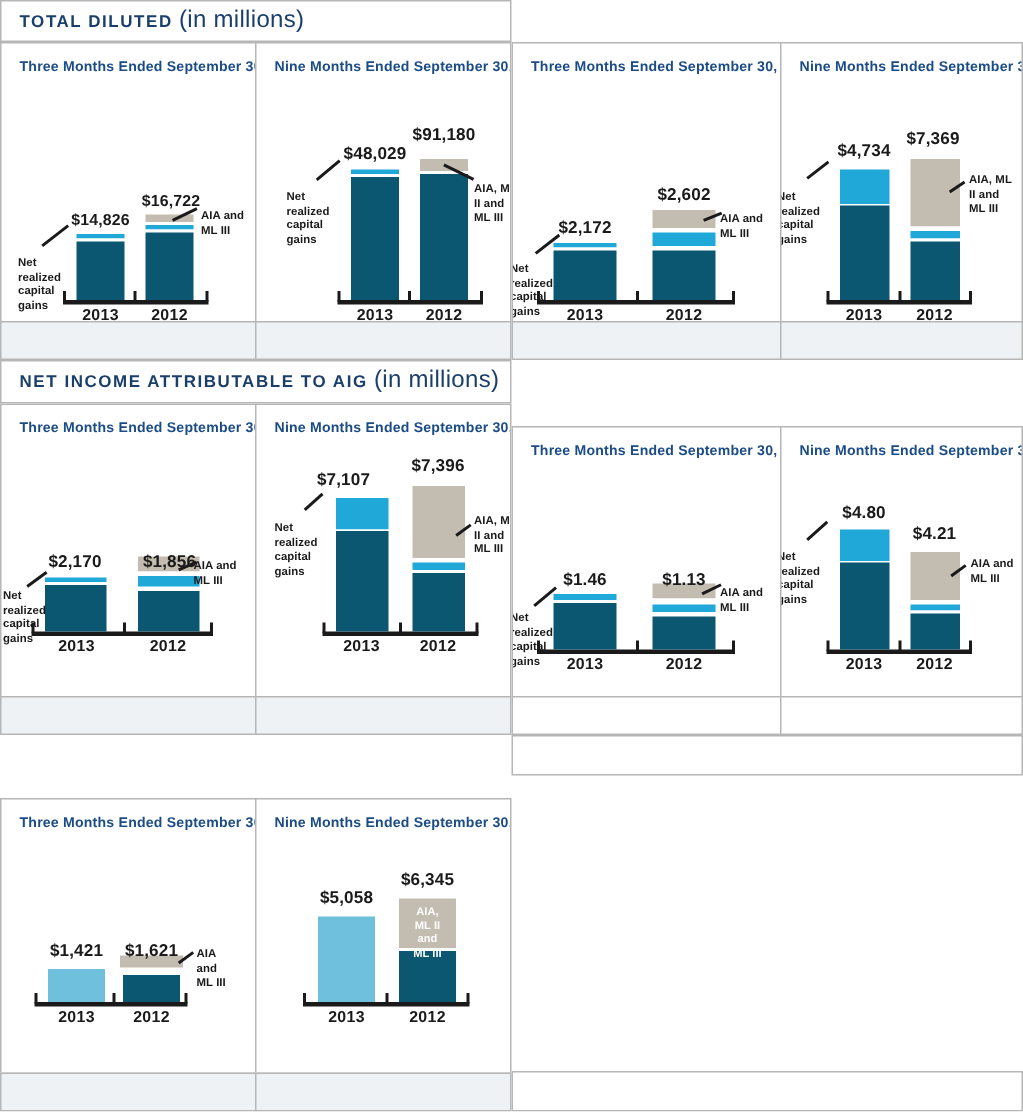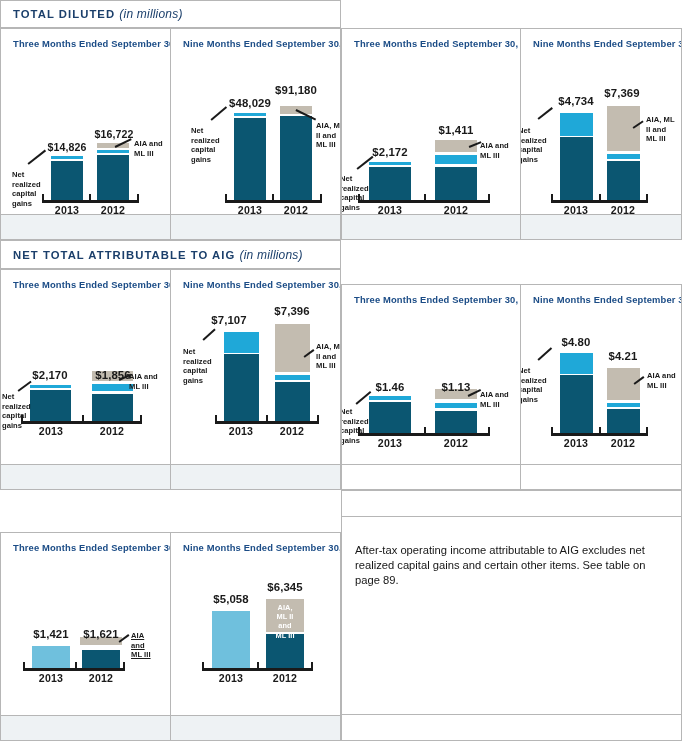--- a/index.html
+++ b/index.html
@@ -7,22 +7,22 @@
        -webkit-font-smoothing:antialiased;}
 
   .sheet{position:relative;width:682px;height:741px;box-sizing:border-box;}
 
   
   .panel{position:absolute;box-sizing:border-box;}
   .panel-head{box-sizing:border-box;border:1px solid #b6b6b6;background:#fff;
               display:flex;align-items:center;padding:0 12px;}
   .panel-title{color:#1b3f6b;font-size:11.3px;font-weight:bold;letter-spacing:1.05px;
                line-height:14px;white-space:nowrap;}
-  .panel-title .norm{font-weight:normal;letter-spacing:0;font-style:italic;
-                     font-size:12px;letter-spacing:.2px;}
+  .panel-title .norm{font-weight:normal;letter-spacing:0;
+                     font-size:16px;letter-spacing:.2px;}
   .panel-title.two-line{white-space:normal;}
   .chart-cell{box-sizing:border-box;border:1px solid #b6b6b6;background:#fff;
               position:relative;overflow:hidden;}
   .cell-head{position:absolute;top:9px;left:12px;color:#1b4c86;font-size:9.4px;
              font-weight:bold;letter-spacing:.15px;white-space:nowrap;}
 
   .foot{box-sizing:border-box;border:1px solid #b6b6b6;position:absolute;}
   .foot.gray{background:#eef2f4;}
   .foot.white{background:#ffffff;}
 
@@ -148,21 +148,21 @@
         </div>
         <div class="bar" style="left:93px;top:138px;width:42px;height:33px;">
           <div class="seg teal" style="top:0;height:33px;"></div>
         </div>
         <div class="bar" style="left:93px;top:111px;width:42px;height:24px;">
           <div class="seg gray" style="top:0;height:12px;"></div>
           <div class="seg gap" style="top:12px;height:3px;"></div>
           <div class="seg cyan" style="top:15px;height:9px;"></div>
         </div>
         <div class="vallab big" style="left:12px;top:117px;width:72px;">$2,172</div>
-        <div class="vallab big" style="left:78px;top:95px;width:72px;">$1,411</div>
+        <div class="vallab big" style="left:78px;top:95px;width:72px;">$2,602</div>
         <div class="yearlab" style="left:29px;top:175px;width:38px;">2013</div>
         <div class="yearlab" style="left:95px;top:175px;width:38px;">2012</div>
         <div class="note" style="left:-2px;top:145px;width:34px;">Net<br>realized<br>capital<br>gains</div>
         <div class="lead" style="left:15px;top:139px;width:20px;transform:rotate(-38deg);"></div>
         <div class="note" style="left:138px;top:112px;width:42px;">AIA and<br>ML III</div>
         <div class="lead" style="left:127px;top:117px;width:13px;transform:rotate(-22deg);"></div>
       </div>
     </div>
 
     <div class="chart-cell" style="position:absolute;left:179px;top:28px;width:162px;height:187px;">
@@ -195,21 +195,21 @@
       </div>
     </div>
 
     <div class="foot gray" style="left:0;top:214px;width:180px;height:26px;"></div>
     <div class="foot gray" style="left:179px;top:214px;width:162px;height:26px;"></div>
   </div>
 
   <div class="panel" style="left:0;top:240px;width:341px;height:250px;">
     <div class="panel-head" style="position:absolute;left:0;top:0;width:341px;height:29px;">
       <div class="panel-title">
-        <span>NET TOTAL ATTRIBUTABLE TO AIG</span>
+        <span>NET INCOME ATTRIBUTABLE TO AIG</span>
         <span class="norm">(in millions)</span>
       </div>
     </div>
 
     <div class="chart-cell" style="position:absolute;left:0;top:29px;width:171px;height:196px;">
       <div class="cell-head">Three Months Ended September 30,</div>
       <div class="plot">
         <div class="axis" style="left:20px;top:151px;width:121px;"></div>
         <div class="tick" style="left:20px;top:145px;height:7px;"></div>
         <div class="tick" style="left:81px;top:145px;height:7px;"></div>
@@ -354,21 +354,21 @@
         <div class="bar" style="left:81px;top:117px;width:38px;height:18px;">
           <div class="seg teal" style="top:0;height:18px;"></div>
         </div>
         <div class="bar" style="left:79px;top:104px;width:42px;height:8px;">
           <div class="seg gray" style="top:0;height:8px;"></div>
         </div>
         <div class="vallab big" style="left:14px;top:95px;width:72px;">$1,421</div>
         <div class="vallab big" style="left:64px;top:95px;width:72px;">$1,621</div>
         <div class="yearlab" style="left:31px;top:139px;width:38px;">2013</div>
         <div class="yearlab" style="left:81px;top:139px;width:38px;">2012</div>
-        <div class="note" style="left:130px;top:98px;width:30px;text-decoration:underline;">AIA<br>and<br>ML III</div>
+        <div class="note" style="left:130px;top:98px;width:30px;">AIA<br>and<br>ML III</div>
         <div class="lead" style="left:118px;top:108px;width:12px;transform:rotate(-36deg);"></div>
       </div>
     </div>
 
     <div class="chart-cell" style="position:absolute;left:170px;top:42px;width:171px;height:184px;">
       <div class="cell-head">Nine Months Ended September 30,</div>
       <div class="plot">
         <div class="axis" style="left:31px;top:135px;width:111px;"></div>
         <div class="tick" style="left:31px;top:129px;height:7px;"></div>
         <div class="tick" style="left:86px;top:129px;height:7px;"></div>
@@ -389,19 +389,16 @@
         <div class="yearlab" style="left:95px;top:139px;width:38px;">2012</div>
       </div>
     </div>
 
     <div class="foot gray" style="left:0;top:225px;width:171px;height:26px;"></div>
     <div class="foot gray" style="left:170px;top:225px;width:171px;height:26px;"></div>
   </div>
 
   <div class="panel" style="left:341px;top:490px;width:341px;height:251px;">
     <div class="panel-head" style="position:absolute;left:0;top:0;width:341px;height:27px;background:#fff;"></div>
-    <div class="chart-cell" style="position:absolute;left:0;top:26px;width:341px;height:199px;">
-      <div class="textblk" style="left:13px;top:26px;width:312px;">After-tax operating income attributable to AIG excludes net realized capital gains and certain other items. See table on page 89.</div>
-    </div>
     <div class="foot white" style="left:0;top:224px;width:341px;height:27px;"></div>
   </div>
 
 </div>
 
 </body></html>

